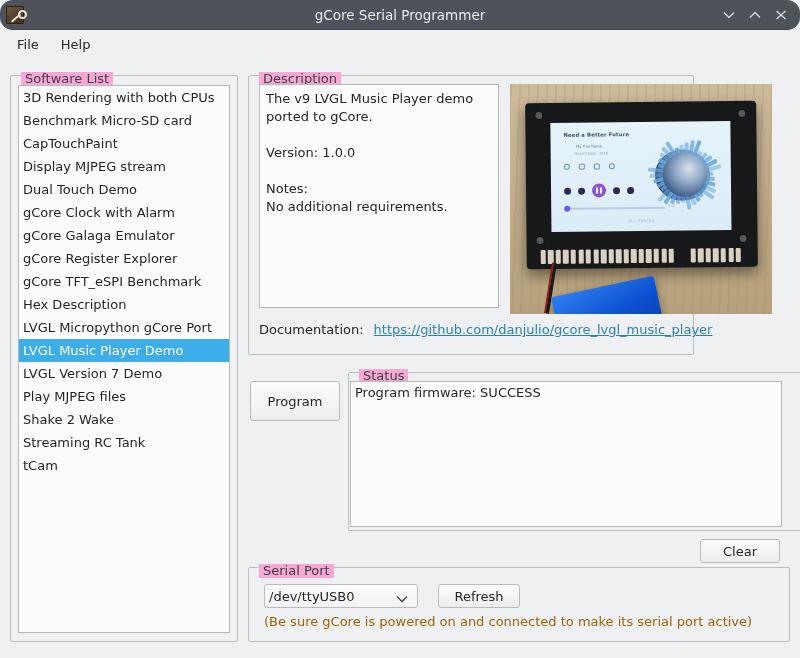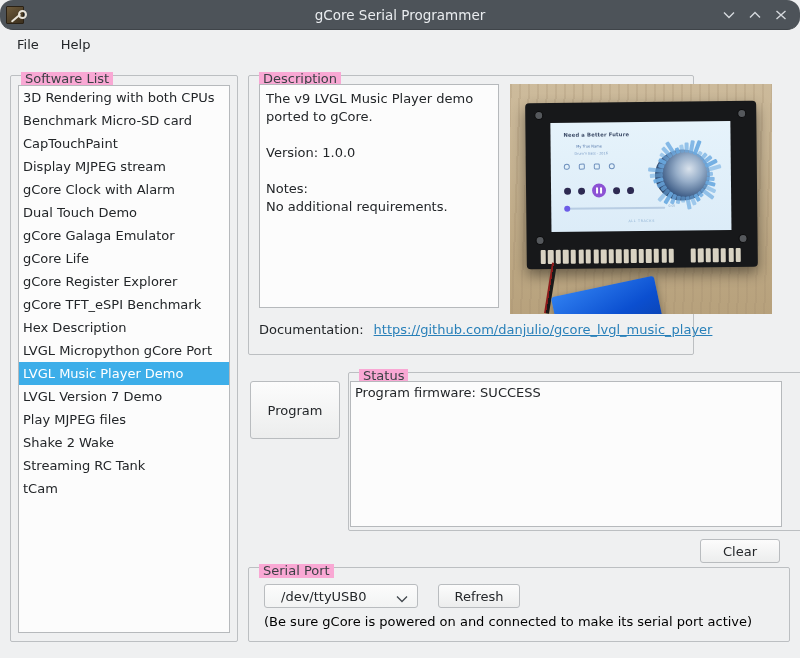--- a/index.html
+++ b/index.html
@@ -121,50 +121,50 @@
   
   .btn {
     background: linear-gradient(180deg,#fcfcfc,#eceded);
     border: 1px solid #b9bcbf;
     border-radius: 3px;
     font-size: 13px; color: #232629;
     display: flex; align-items: center; justify-content: center;
     cursor: default;
     font-family: "DejaVu Sans", sans-serif;
   }
-  #program-button { position: absolute; left: 250px; top: 381px; width: 90px; height: 58px; }
+  #program-button { position: absolute; left: 250px; top: 381px; width: 90px; height: 40px; }
 
   
   #status-group { left: 348px; top: 365px; width: 506px; height: 166px; }
   #status-text {
     position: absolute; left: 2px; top: 16px; width: 432px; height: 146px;
     background: #fcfcfc; border: 1px solid #b6b9bc;
     padding: 2px 4px;
     font-size: 13px; line-height: 17px; color: #232629;
     overflow: hidden;
     white-space: pre-wrap;
   }
   #clear-button { position: absolute; left: 700px; top: 539px; width: 80px; height: 24px; }
 
   
   #serial-group { left: 248px; top: 560px; width: 542px; height: 82px; }
   #port-select {
     position: absolute; left: 16px; top: 24px; width: 154px; height: 24px;
     background: linear-gradient(180deg,#fcfcfc,#f2f3f3);
     border: 1px solid #b9bcbf; border-radius: 3px;
     display: flex; align-items: center;
-    padding-left: 16px;
+    padding-left: 4px;
     font-size: 13px; color: #232629;
     cursor: default;
   }
   #port-arrow { position: absolute; right: 8px; top: 7px; }
   #refresh-button { position: absolute; left: 190px; top: 24px; width: 82px; height: 24px; }
   #serial-note {
     position: absolute; left: 16px; top: 54px;
-    font-size: 13px; color: #000000;
+    font-size: 13px; color: #a16207;
   }
 
   
   .ph-wood { position:absolute; left:0; top:0; width:100%; height:100%;
     background:
       repeating-linear-gradient(92deg, rgba(160,138,108,.22) 0 2px, rgba(0,0,0,0) 2px 9px),
       linear-gradient(178deg,#cdbb9c 0%,#c6b392 35%,#bda884 70%,#b7a17c 100%);
   }
   .ph-board {
     position:absolute; left:6%; top:8%; width:88%; height:72%;
@@ -253,24 +253,23 @@
 </div>
 
 <div class="groupbox" id="software-group">
   <div class="gb-frame"></div>
   <div class="gb-title">Software List</div>
   <div id="software-list">
       <div class="list-item">3D Rendering with both CPUs</div>
       <div class="list-item">Benchmark Micro-SD card</div>
       <div class="list-item">CapTouchPaint</div>
       <div class="list-item">Display MJPEG stream</div>
+      <div class="list-item">Dual Touch Demo</div>
       <div class="list-item">gCore Clock with Alarm</div>
-      <div class="list-item">Dual Touch Demo</div>
       <div class="list-item">gCore Galaga Emulator</div>
-      <div class="list-item">gCore Life</div>
       <div class="list-item">gCore Register Explorer</div>
       <div class="list-item">gCore TFT_eSPI Benchmark</div>
       <div class="list-item">Hex Description</div>
       <div class="list-item">LVGL Micropython gCore Port</div>
       <div class="list-item selected">LVGL Music Player Demo</div>
       <div class="list-item">LVGL Version 7 Demo</div>
       <div class="list-item">Play MJPEG files</div>
       <div class="list-item">Shake 2 Wake</div>
       <div class="list-item">Streaming RC Tank</div>
       <div class="list-item">tCam</div>

